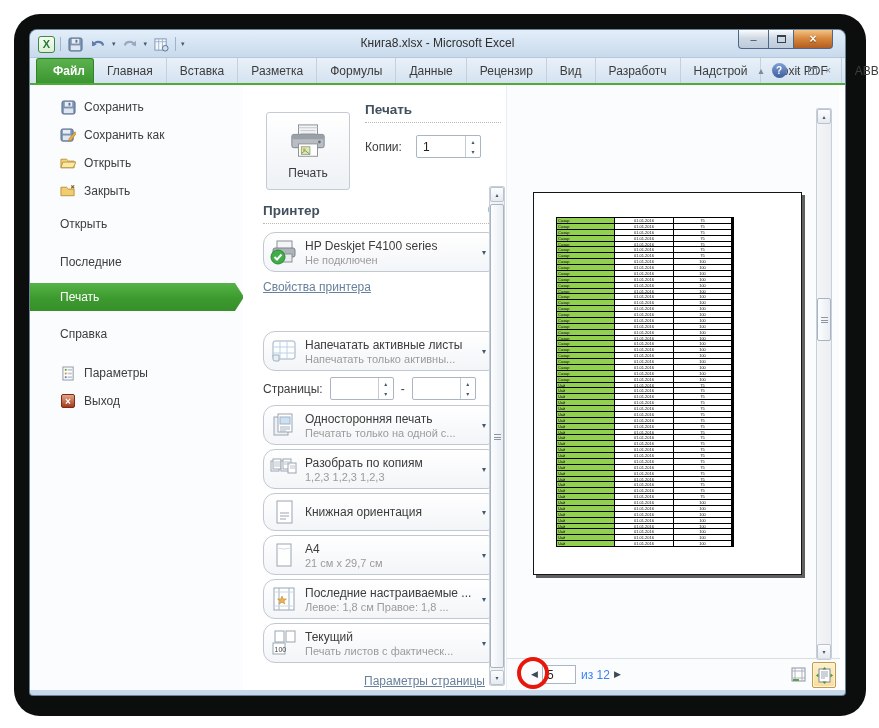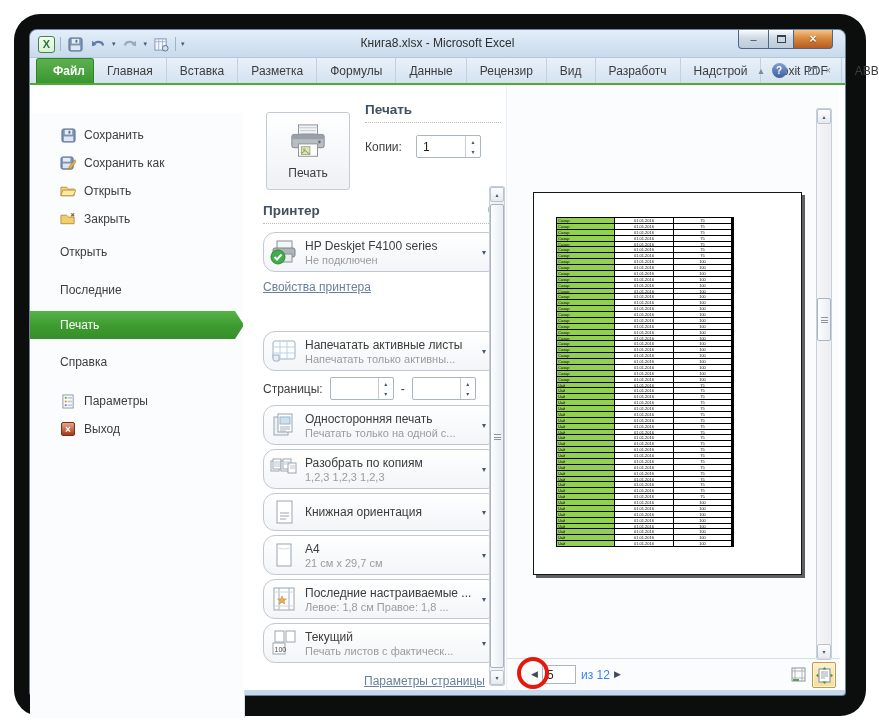--- a/index.html
+++ b/index.html
@@ -29,21 +29,21 @@
   .tabrow { position:absolute; left:0; top:28px; width:815px; height:27px; background:linear-gradient(#e9f1f9,#d4e2f0); border-bottom:2px solid #54a838; }
   .tabs { position:absolute; left:6px; top:0; height:25px; display:flex; align-items:stretch; }
   .tab { padding:0 13px; display:flex; align-items:center; font-size:12px; color:#3c3c3c; border-right:1px solid #c3d0de; white-space:nowrap; overflow:hidden; }
   .tab.active { background:linear-gradient(#5cb14e,#3a9630); color:#fff; border:1px solid #2e8426; border-bottom:none; border-radius:3px 3px 0 0; padding:0 16px; font-weight:bold; max-width:58px; }
   .ribbon-right { position:absolute; right:14px; top:5px; display:flex; align-items:center; gap:8px; color:#7c8b9b; font-size:10px; }
   .rr-help { width:15px; height:15px; border-radius:50%; background:linear-gradient(#7f9fd8,#3f5f9e); color:#fff; font-weight:bold; font-size:10px; display:flex; align-items:center; justify-content:center; }
   .rr-restore { width:9px; height:8px; border:1px solid #7c8b9b; border-top-width:2px; }
 
   
   .backstage { position:absolute; left:0; top:55px; width:815px; height:605px; background:#fff; }
-  .bs-sidebar { position:absolute; left:0; top:0; width:215px; height:605px; background:#fbfcfd; border-right:1px solid #d8dee5;margin-top:28px; }
+  .bs-sidebar { position:absolute; left:0; top:0; width:215px; height:605px; background:#fbfcfd; border-right:1px solid #d8dee5; }
   .sb-item { display:flex; align-items:center; gap:8px; height:28px; padding-left:30px; font-size:12px; color:#3d3d3d; cursor:default; }
   .sb-icon { width:16px; height:16px; display:flex; align-items:center; justify-content:center; flex:0 0 16px; }
   .sb-nav-item { display:flex; align-items:center; height:38px; padding-left:30px; font-size:12px; color:#3d3d3d; }
   .sb-nav-item.selected { height:28px; margin:2px 0 4px 0; padding-left:30px; color:#fff; background:linear-gradient(#56b348,#3d9a2f 55%,#368f29); clip-path:polygon(0 0, calc(100% - 9px) 0, 100% 50%, calc(100% - 9px) 100%, 0 100%); }
   #sb-commands { padding-top:8px; }
   #sb-footer { margin-top:6px; }
   .exit-glyph { width:14px; height:14px; border-radius:2px; background:linear-gradient(#e4a58a,#a33a1d); border:1px solid #7e2c14; color:#fff; font-size:10px; font-weight:bold; display:flex; align-items:center; justify-content:center; }
 
   
   .bs-middle { position:absolute; left:213px; top:0; width:263px; height:605px; background:#fff; }

